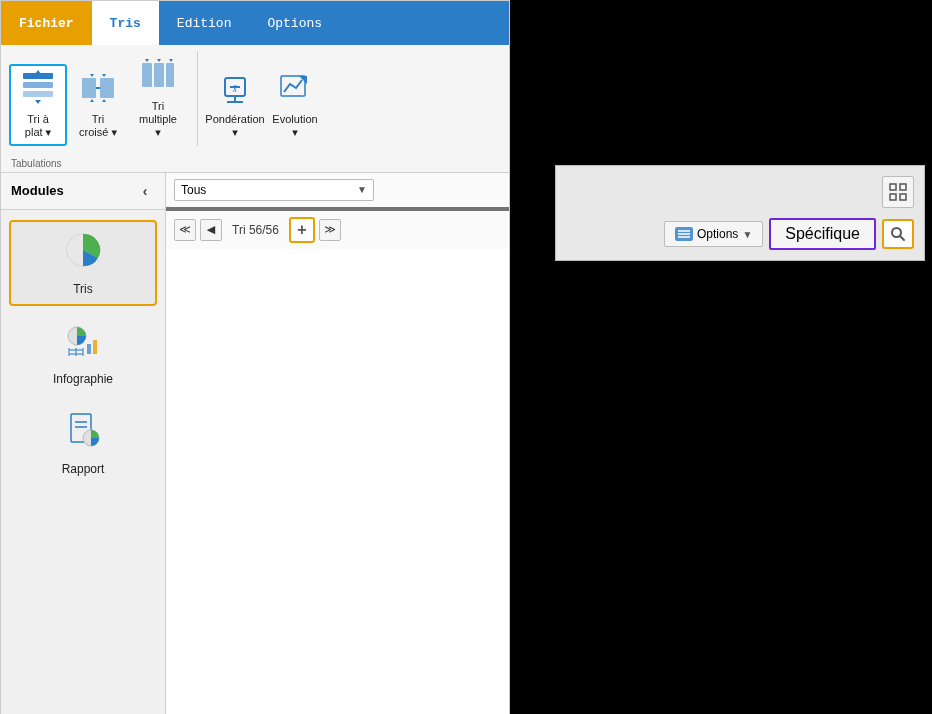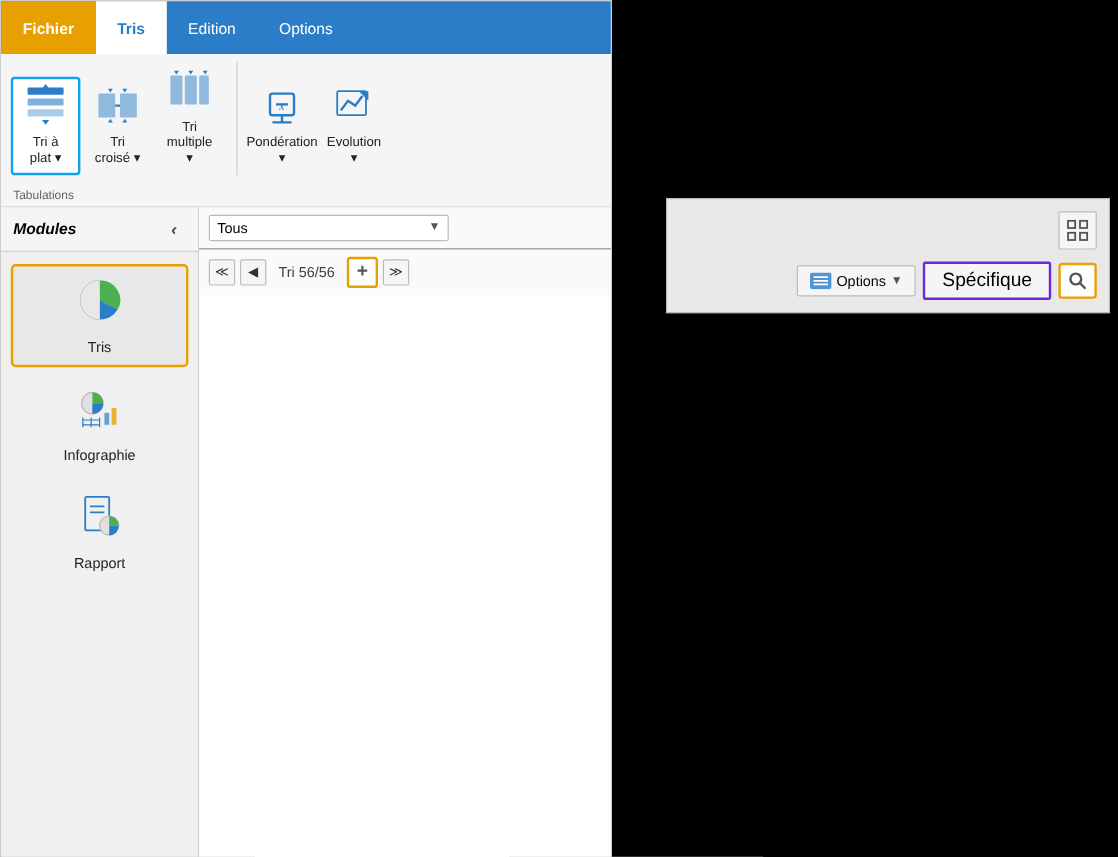--- a/index.html
+++ b/index.html
@@ -22,20 +22,21 @@
       background: #fff;
       border: 1px solid #ccc;
     }
 
     
     .ribbon {
       background: #2b7dc8;
       height: 44px;
       display: flex;
       align-items: stretch;
+      font-family: Liberation Mono, monospace;
     }
     .ribbon-tab {
       display: flex;
       align-items: center;
       padding: 0 18px;
       color: #fff;
       font-size: 13px;
       cursor: pointer;
       user-select: none;
     }
@@ -134,21 +135,20 @@
     }
     .sidebar-header {
       display: flex;
       align-items: center;
       justify-content: space-between;
       padding: 8px 10px;
       font-weight: 700;
       font-size: 13px;
       border-bottom: 1px solid #d0d0d0;
       background: #f5f5f5;
-      font-style: italic;
     }
     .sidebar-collapse-btn {
       cursor: pointer;
       font-size: 14px;
       color: #444;
       width: 20px;
       height: 20px;
       display: flex;
       align-items: center;
       justify-content: center;
@@ -193,21 +193,21 @@
       flex: 1;
       display: flex;
       flex-direction: column;
       background: #fff;
     }
     .main-toolbar {
       display: flex;
       align-items: center;
       padding: 6px 8px;
       gap: 6px;
-      border-bottom: 1px solid #737373;
+      border-bottom: 4px solid #737373;
       background: #fafafa;
     }
     .dropdown-select {
       display: flex;
       align-items: center;
       border: 1px solid #bbb;
       background: #fff;
       padding: 3px 6px;
       border-radius: 2px;
       cursor: pointer;

